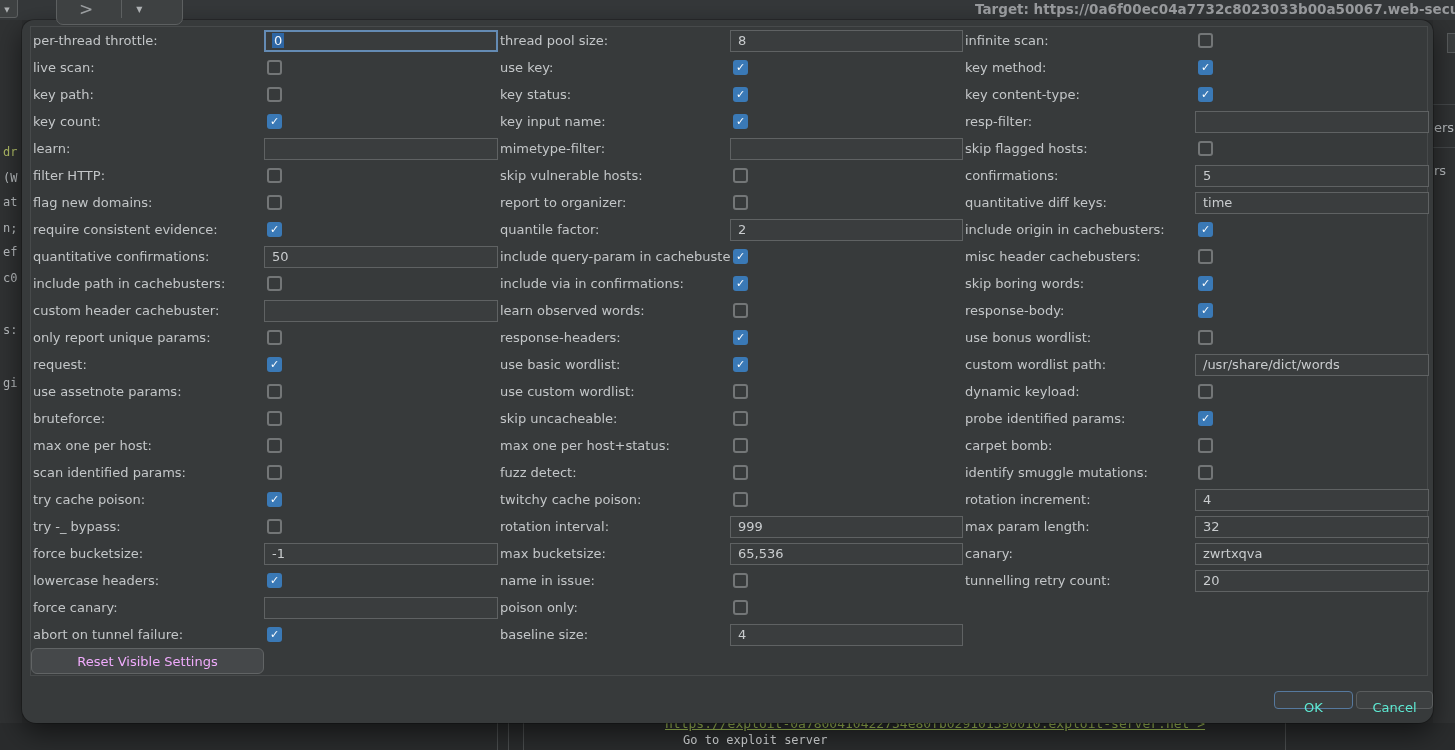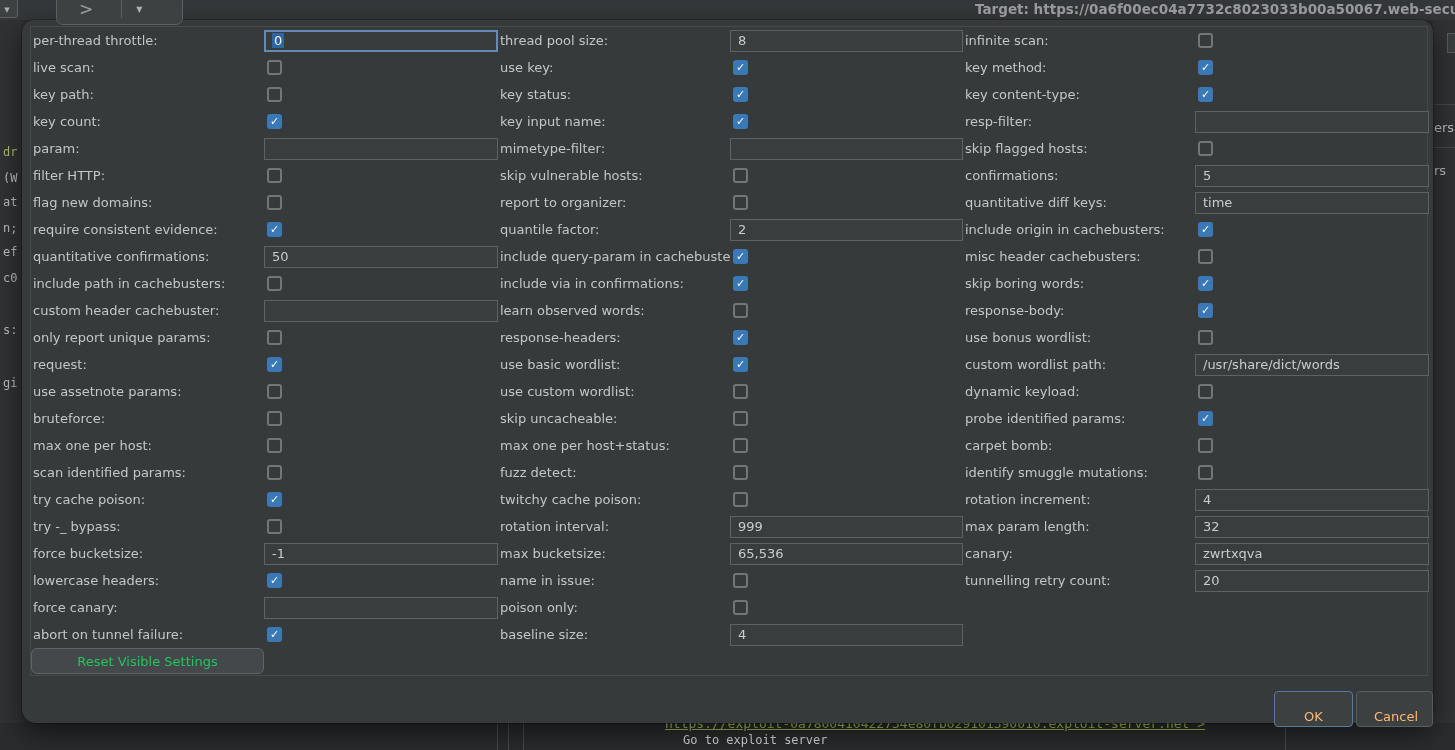--- a/index.html
+++ b/index.html
@@ -56,24 +56,24 @@
   .textfield{width:100%;height:22px;background:#3a3d3e;border:1px solid #5f6263;color:#c9ccce;
     font-size:13px;font-family:"DejaVu Sans","Liberation Sans",sans-serif;padding:0 7px;box-sizing:border-box;outline:none}
   .textfield.focused{border:2px solid #648bb4;display:flex;align-items:center;padding:0 6px;background:#393c3d}
   .sel{background:#2e66a4;color:#f2f6fa;padding:0 2px}
   .cb{width:15px;height:15px;border-radius:3px;margin-left:3px;box-sizing:border-box;
     border:2px solid #737677;background:transparent;position:relative;flex:0 0 auto;cursor:pointer}
   .cb.checked{border:none;background:#3a79b6}
   .cb.checked::after{content:"✓";position:absolute;top:0;left:0;right:0;bottom:0;display:flex;
     align-items:center;justify-content:center;color:#ffffff;font-size:11px;font-weight:bold}
   .reset-btn{position:absolute;left:0;top:621px;width:233px;height:26px;background:#45484a;
-    border:1px solid #616465;border-radius:6px;color:#22c55e;font-size:13px;
+    border:1px solid #616465;border-radius:6px;color:#f0abfc;font-size:13px;
     font-family:"DejaVu Sans","Liberation Sans",sans-serif;cursor:pointer}
   .dlg-ok,.dlg-cancel{position:absolute;top:671px;height:14px;background:#3d4041;border-radius:4px;
-    color:#fdba74;font-size:13px;font-family:"DejaVu Sans","Liberation Sans",sans-serif;cursor:pointer;padding:17px}
+    color:#5eead4;font-size:13px;font-family:"DejaVu Sans","Liberation Sans",sans-serif;cursor:pointer;padding:8px}
   .dlg-ok{left:1252px;width:79px;border:1px solid #56799e}
   .dlg-cancel{left:1334px;width:77px;border:1px solid #5a5d5e}
 </style>
 </head>
 <body>
 
 <div class="topbar"></div>
 <div class="mini-btn">
   <span class="caret">▼</span>
 </div>
@@ -135,21 +135,21 @@
             <span class="cb"></span>
           </div>
         </div>
         <div class="srow">
           <span class="slabel">key count:</span>
           <div class="sctrl">
             <span class="cb checked"></span>
           </div>
         </div>
         <div class="srow">
-          <span class="slabel">param:</span>
+          <span class="slabel">learn:</span>
           <div class="sctrl">
             <input type="text" readonly="" class="textfield" value="" style="">
           </div>
         </div>
         <div class="srow">
           <span class="slabel">filter HTTP:</span>
           <div class="sctrl">
             <span class="cb"></span>
           </div>
         </div>

